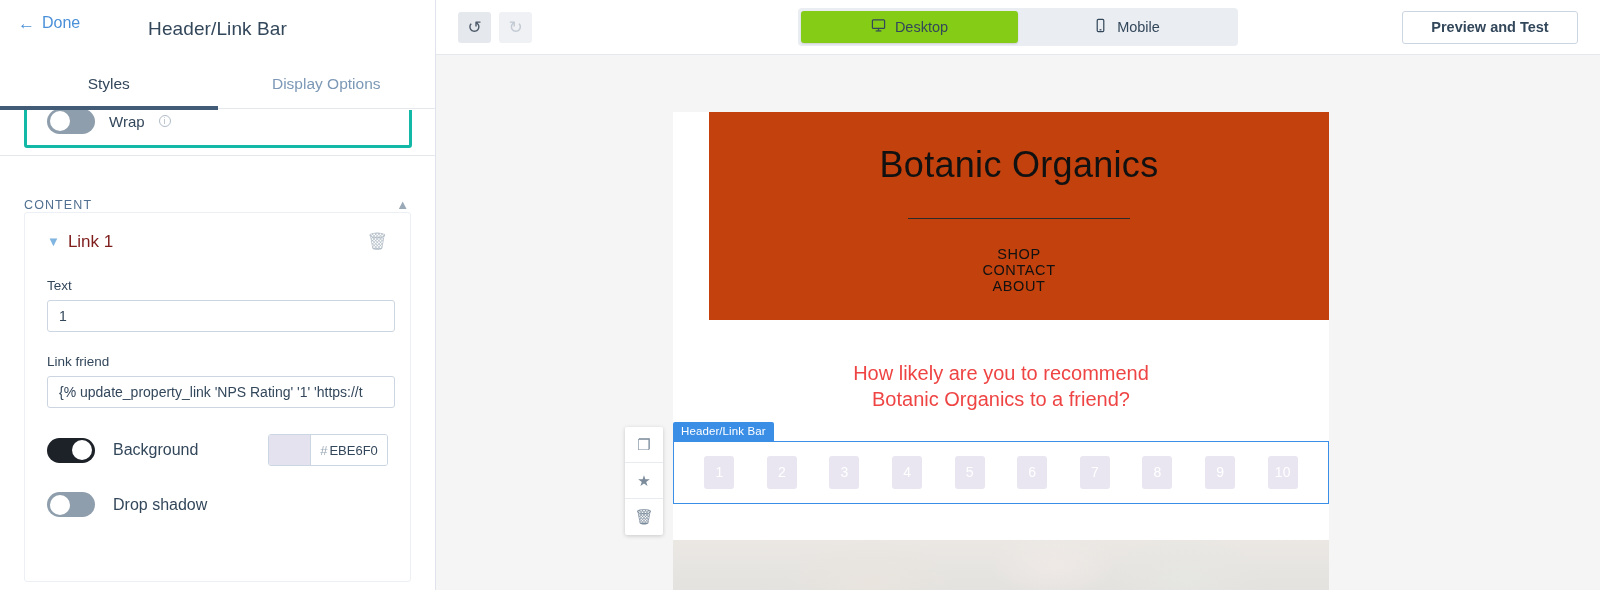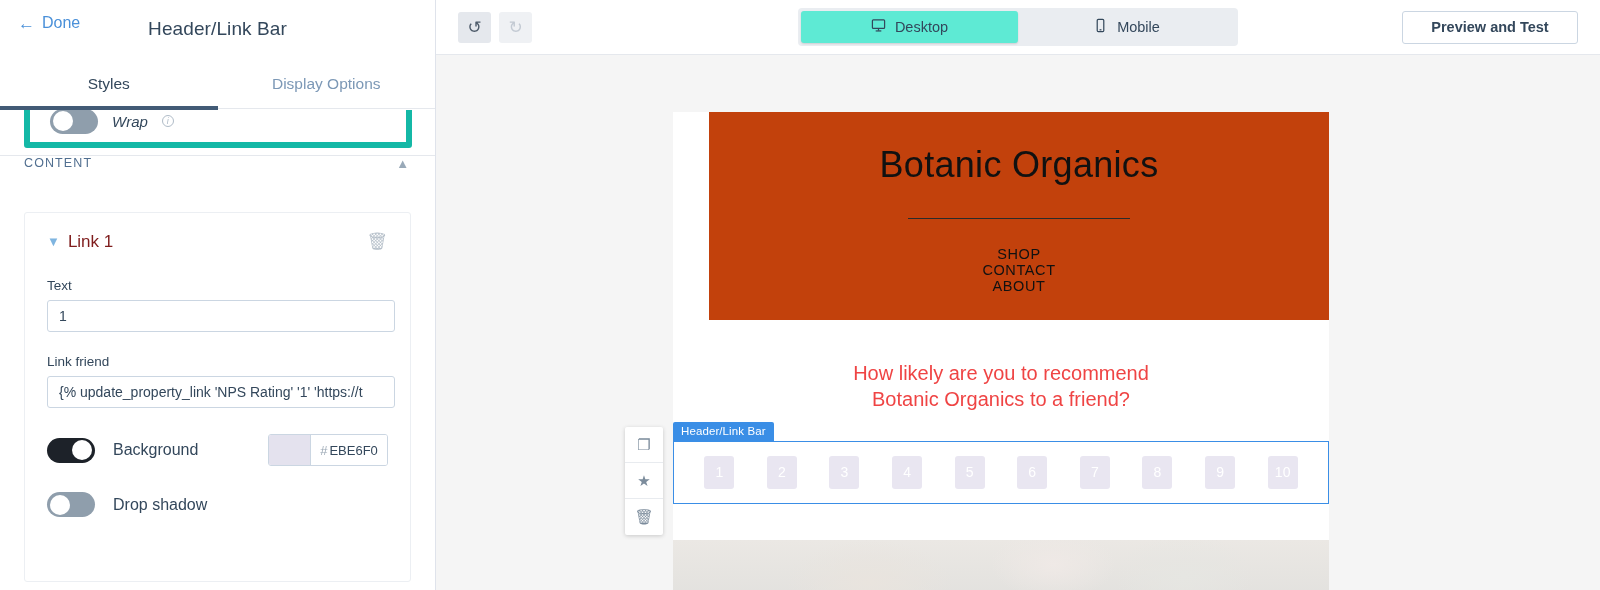--- a/index.html
+++ b/index.html
@@ -53,24 +53,23 @@
   }
 
   
   .clip-zone {
     position: relative; height: 46px; overflow: hidden;
     border-bottom: 1px solid #e5e8ed;
   }
   .wrap-card {
     position: absolute; left: 24px; top: -16px;
     width: 388px; height: 54px;
-    border: 6px solid #14b8a6; border-radius: 3px;
+    border: 3px solid #14b8a6; border-radius: 3px;
     background: #fff; display: flex; align-items: center; padding-left: 20px;
     gap: 14px;
-    font-style: italic;
   }
   .wrap-label { font-size: 15px; color: #33475b; }
   .info-dot {
     width: 12px; height: 12px; border-radius: 50%;
     border: 1px solid #b0bcc8; color: #b0bcc8;
     font-size: 9px; line-height: 10px; text-align: center;
     display: inline-block;
   }
 
   
@@ -79,21 +78,21 @@
   .sw.off { background: #8f9eac; }
   .sw.on  { background: #1d2229; }
   .sw .knob {
     position: absolute; top: 2.5px; width: 20px; height: 20px;
     border-radius: 50%; background: #fff;
   }
   .sw.off .knob { left: 3px; }
   .sw.on  .knob { right: 3px; }
 
   .section-head {
-    height: 56px; display: flex; align-items: flex-start;
+    height: 56px; display: flex; align-items: flex-end;
     padding: 0 26px 0 24px; justify-content: space-between;
   }
   .section-title {
     font-size: 12.5px; letter-spacing: 1.1px; color: #516f90; font-weight: 400;
   }
   .chev { color: #99a9b8; font-size: 13px; }
 
   .link-card {
     margin: 0 24px; border: 1px solid #eceff3; border-radius: 3px;
     padding: 18px 22px 22px 22px;
@@ -153,21 +152,21 @@
   .devtoggle {
     position: absolute; left: 50%; transform: translateX(-50%);
     display: flex; background: #eaedf1; border-radius: 4px; padding: 3px;
     width: 440px; height: 38px;
   }
   .devbtn {
     flex: 1; display: flex; align-items: center; justify-content: center;
     gap: 9px; font-size: 14.5px; color: #33475b; border-radius: 3px;
     cursor: pointer;
   }
-  .devbtn.sel { background: #5eead4; box-shadow: 0 1px 2px rgba(0,0,0,.13); }
+  .devbtn.sel { background: #84cc16; box-shadow: 0 1px 2px rgba(0,0,0,.13); }
   .ic-monitor, .ic-phone { display: inline-block; }
 
   .preview-btn {
     position: absolute; right: 22px;
     width: 176px; height: 33px; border: 1px solid #cbd6e2; border-radius: 3px;
     background: #fff; font-size: 14.5px; color: #33475b; font-weight: bold;
     font-family: "Liberation Sans", sans-serif; cursor: pointer;
   }
 
   .canvas {

